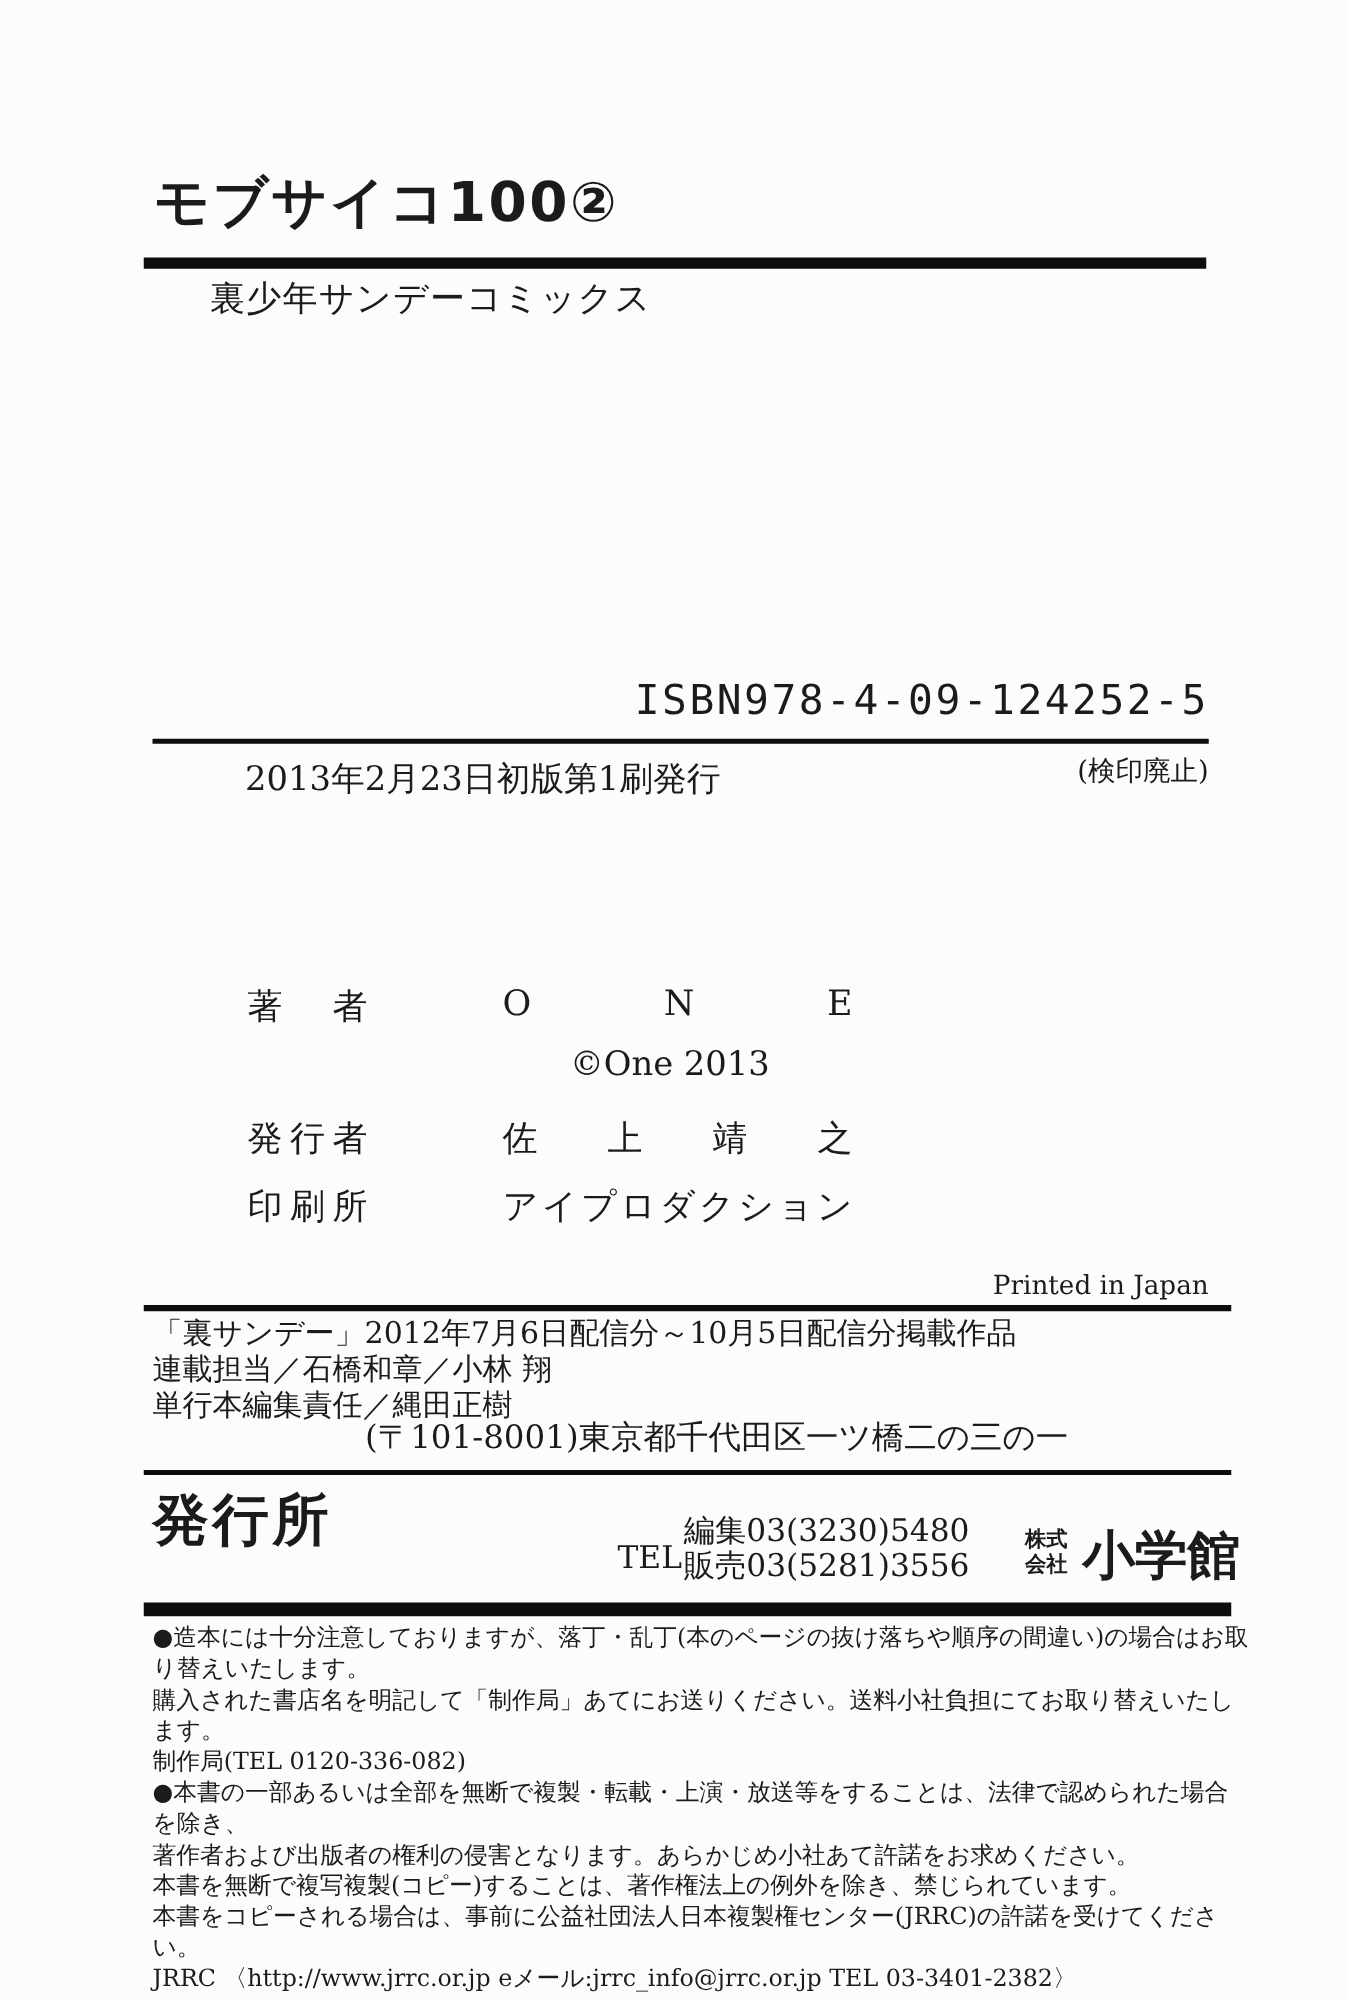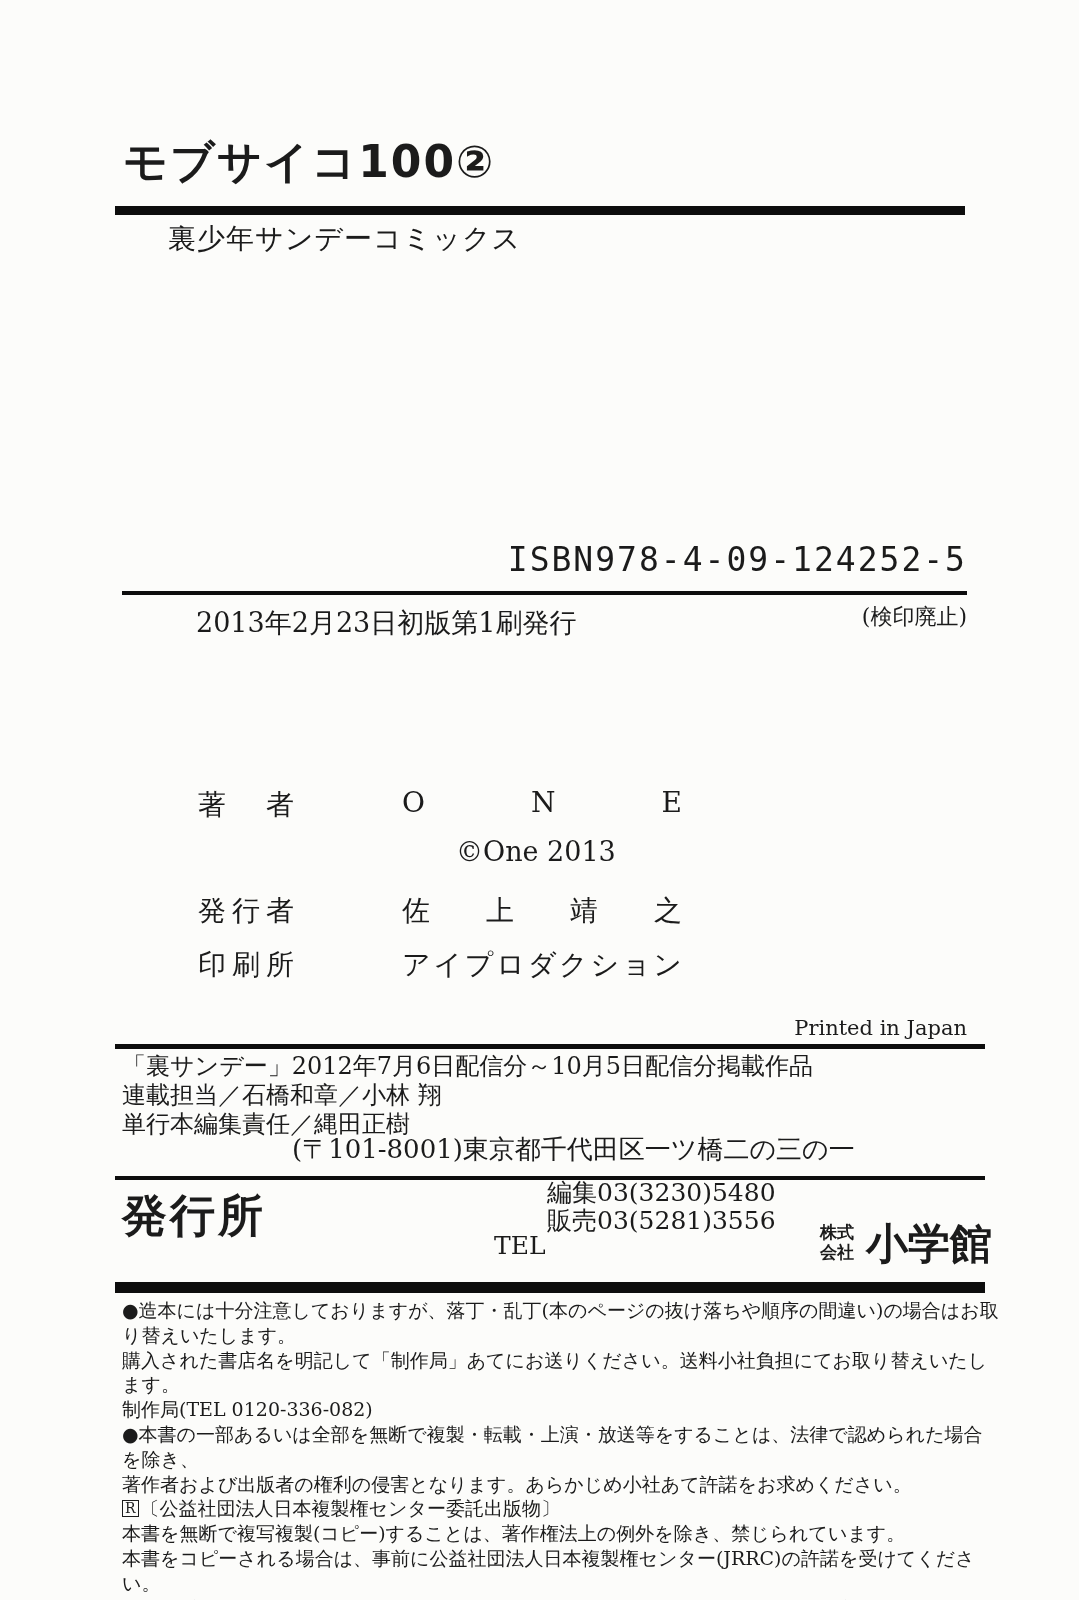--- a/index.html
+++ b/index.html
@@ -55,21 +55,21 @@
 
   .rule-pub { left: 115px; top: 1176px; width: 870px; height: 4px; }
 
   .pub-label {
     left: 122px; top: 1186px;
     font-family: "DejaVu Sans", "Liberation Sans", sans-serif;
     font-size: 45px; font-weight: 700; letter-spacing: 3px;
   }
   .pub-address { left: 292px; top: 1132px; font-size: 26px; }
   .pub-tel-label { left: 494px; top: 1231px; font-size: 25px; }
-  .pub-tel-lines { left: 547px; top: 1179px; font-size: 25px; line-height: 28px; }
+  .pub-tel-lines { left: 547px; top: 1211px; font-size: 25px; line-height: 28px; }
   .pub-prefix {
     left: 820px; top: 1222px;
     font-family: "DejaVu Sans", "Liberation Sans", sans-serif;
     font-size: 17px; line-height: 20px; font-weight: 600;
   }
   .pub-company {
     left: 866px; top: 1216px;
     font-family: "DejaVu Sans", "Liberation Sans", sans-serif;
     font-size: 42px; font-weight: 700; text-align: center;
   }
@@ -139,20 +139,19 @@
   <div class="abs pub-company">小学館</div>
 
   <div class="abs rule bar-bottom"></div>
 
   <div class="abs fine-print">
     <div>●造本には十分注意しておりますが、落丁・乱丁(本のページの抜け落ちや順序の間違い)の場合はお取り替えいたします。</div>
     <div>購入された書店名を明記して「制作局」あてにお送りください。送料小社負担にてお取り替えいたします。</div>
     <div>制作局(TEL 0120-336-082)</div>
     <div>●本書の一部あるいは全部を無断で複製・転載・上演・放送等をすることは、法律で認められた場合を除き、</div>
     <div>著作者および出版者の権利の侵害となります。あらかじめ小社あて許諾をお求めください。</div>
-    <div><span class="rbox">R</span><span>〔公益社団法人日本複製権センター委託出版物〕</span></div>
     <div>本書を無断で複写複製(コピー)することは、著作権法上の例外を除き、禁じられています。</div>
     <div>本書をコピーされる場合は、事前に公益社団法人日本複製権センター(JRRC)の許諾を受けてください。</div>
     <div>JRRC 〈http://www.jrrc.or.jp eメール:jrrc_info@jrrc.or.jp TEL 03-3401-2382〉</div>
 
   </div>
 
 </div>
 
 </body></html>

